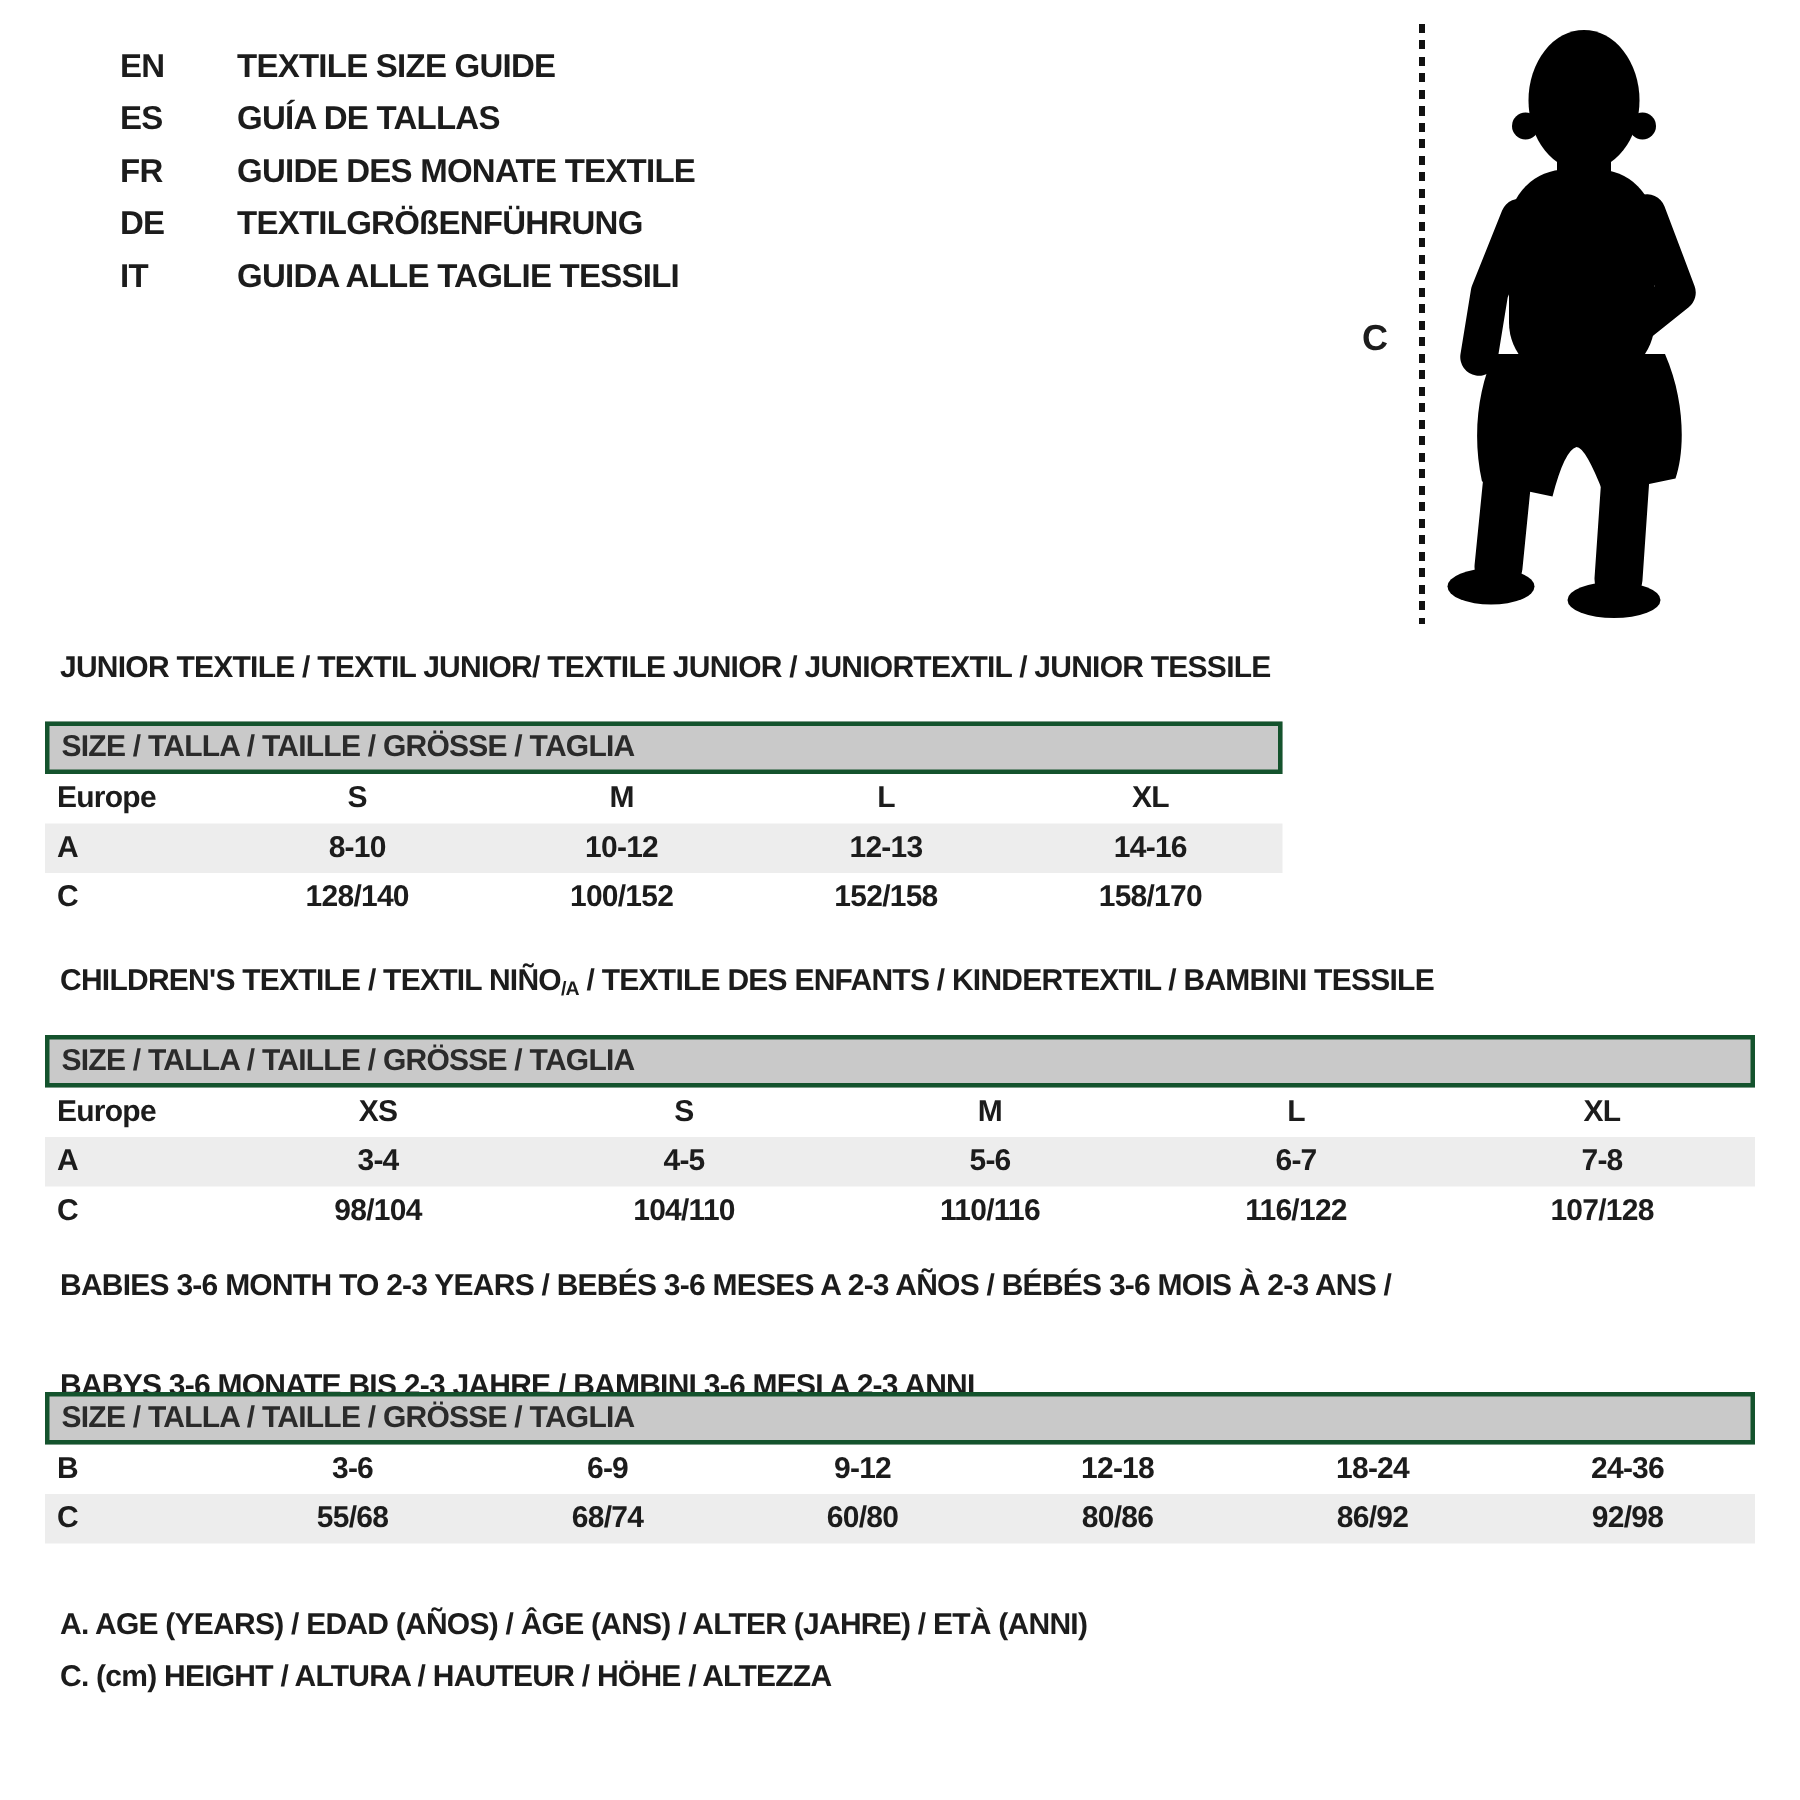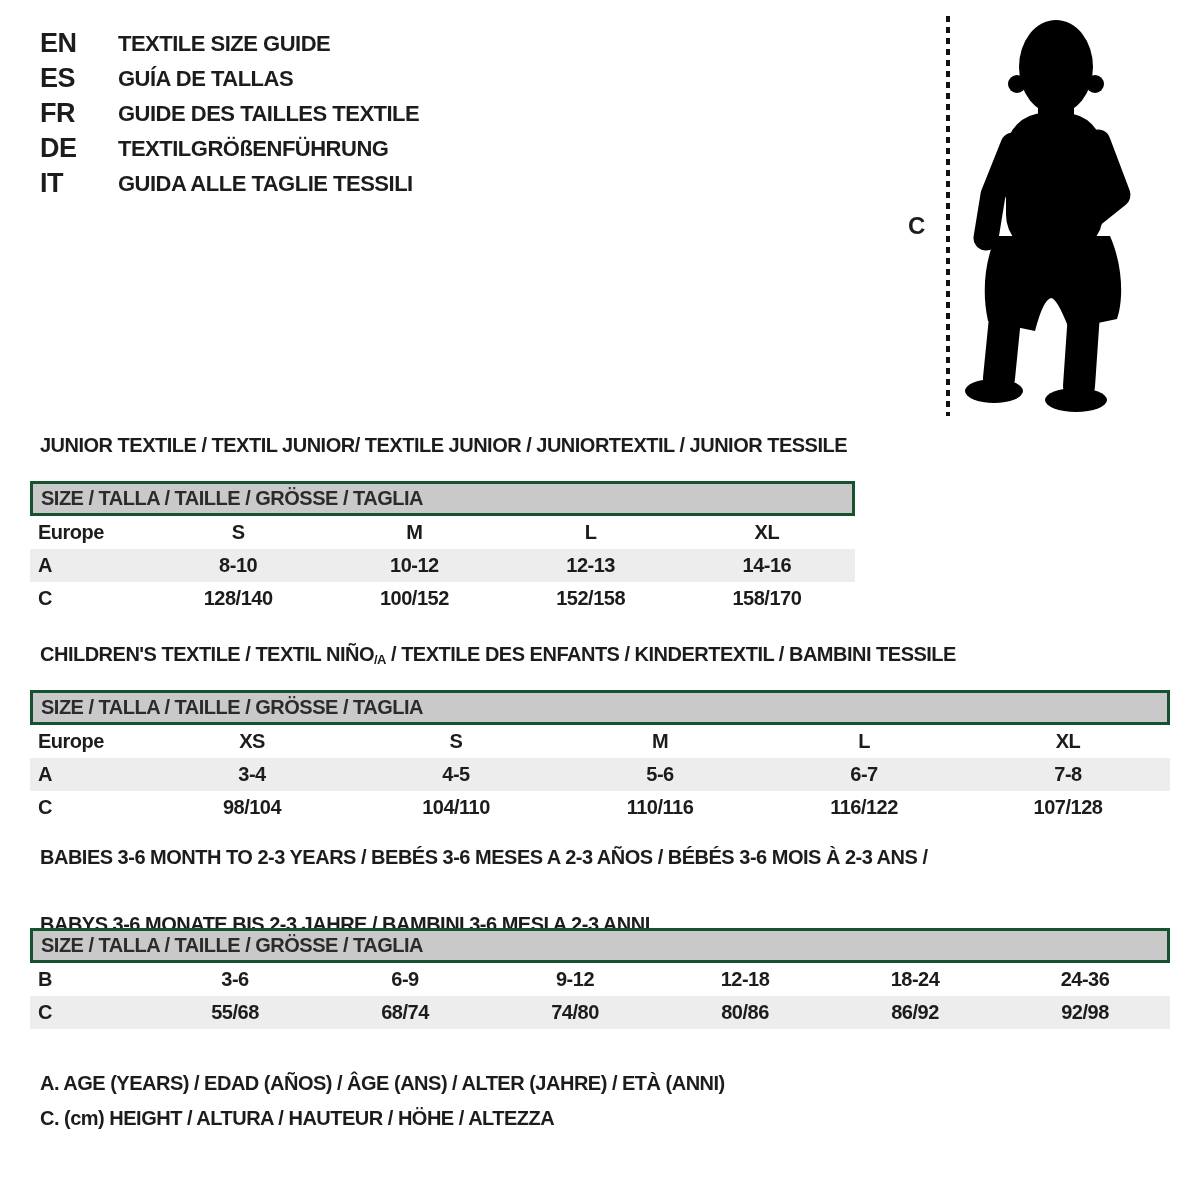--- a/index.html
+++ b/index.html
@@ -11,21 +11,21 @@
     color: #1c1c1c;
     position: relative;
     overflow: hidden;
     letter-spacing: -0.5px;
   }
   .abs { position: absolute; }
 
   
   .lang-list { left: 40px; top: 26px; }
   .lang-row { display: flex; height: 35px; align-items: center; }
-  .lang-code { width: 78px; font-size: 27px; }
+  .lang-code { width: 78px; font-size: 22px; margin-left: 40px; }
   .lang-title { font-size: 22px; }
 
   
   .dash-line {
     left: 946px; top: 16px; width: 4px; height: 400px;
     background: repeating-linear-gradient(#111 0px, #111 6px, transparent 6px, transparent 11px);
   }
   .figure-label { left: 908px; top: 212px; font-size: 24px; }
 
   
@@ -62,21 +62,21 @@
   <div class="lang-row">
     <span class="lang-code">EN</span>
     <span class="lang-title">TEXTILE SIZE GUIDE</span>
   </div>
   <div class="lang-row">
     <span class="lang-code">ES</span>
     <span class="lang-title">GUÍA DE TALLAS</span>
   </div>
   <div class="lang-row">
     <span class="lang-code">FR</span>
-    <span class="lang-title">GUIDE DES TAILLES TEXTILE</span>
+    <span class="lang-title">GUIDE DES MONATE TEXTILE</span>
   </div>
   <div class="lang-row">
     <span class="lang-code">DE</span>
     <span class="lang-title">TEXTILGRÖßENFÜHRUNG</span>
   </div>
   <div class="lang-row">
     <span class="lang-code">IT</span>
     <span class="lang-title">GUIDA ALLE TAGLIE TESSILI</span>
   </div>
 </div>
@@ -173,21 +173,21 @@
     <span class="cell">6-9</span>
     <span class="cell">9-12</span>
     <span class="cell">12-18</span>
     <span class="cell">18-24</span>
     <span class="cell">24-36</span>
   </div>
   <div class="trow alt">
     <span class="lbl">C</span>
     <span class="cell">55/68</span>
     <span class="cell">68/74</span>
-    <span class="cell">74/80</span>
+    <span class="cell">60/80</span>
     <span class="cell">80/86</span>
     <span class="cell">86/92</span>
     <span class="cell">92/98</span>
   </div>
 </div>
 
 <div class="abs legend">
   <div class="legend-line">A. AGE (YEARS) / EDAD (AÑOS) / ÂGE (ANS) / ALTER (JAHRE) / ETÀ (ANNI)</div>
   <div class="legend-line">C. (cm) HEIGHT / ALTURA / HAUTEUR / HÖHE / ALTEZZA</div>
 </div>

